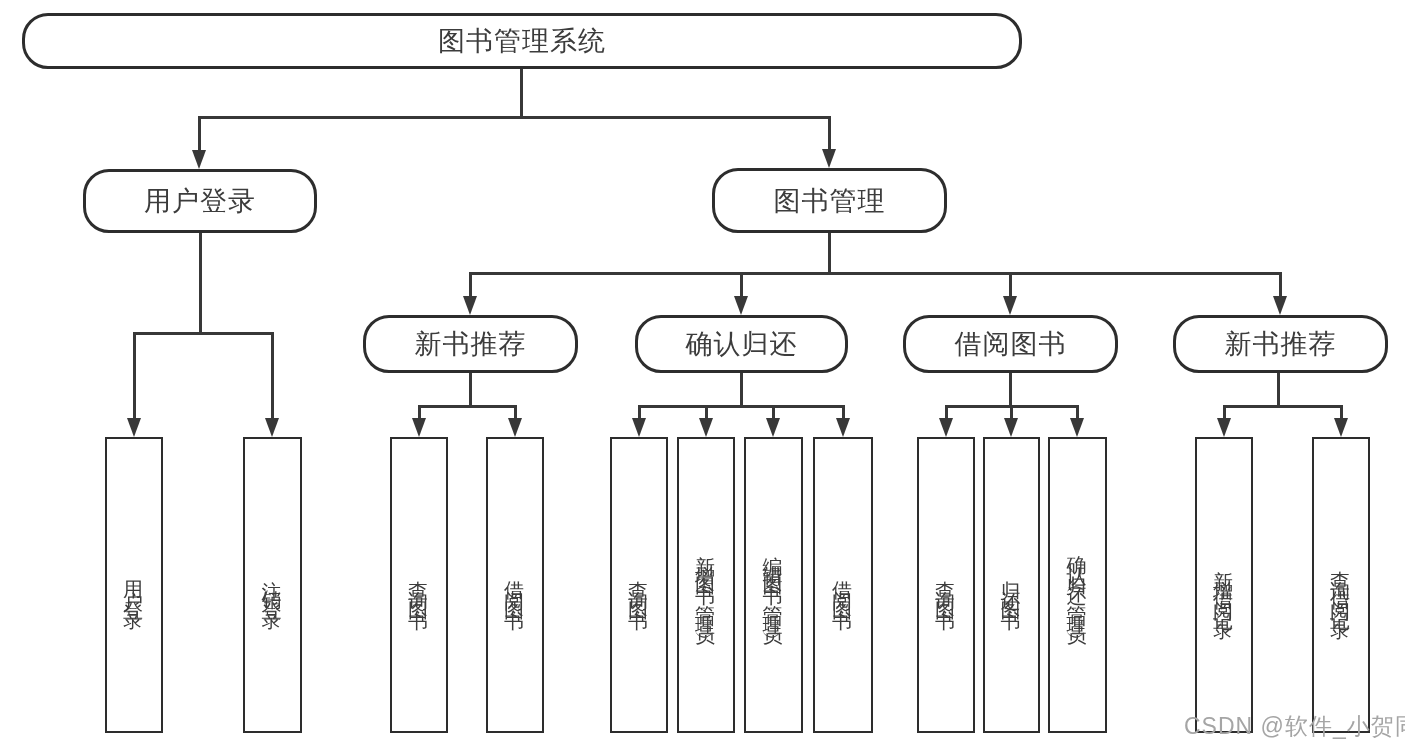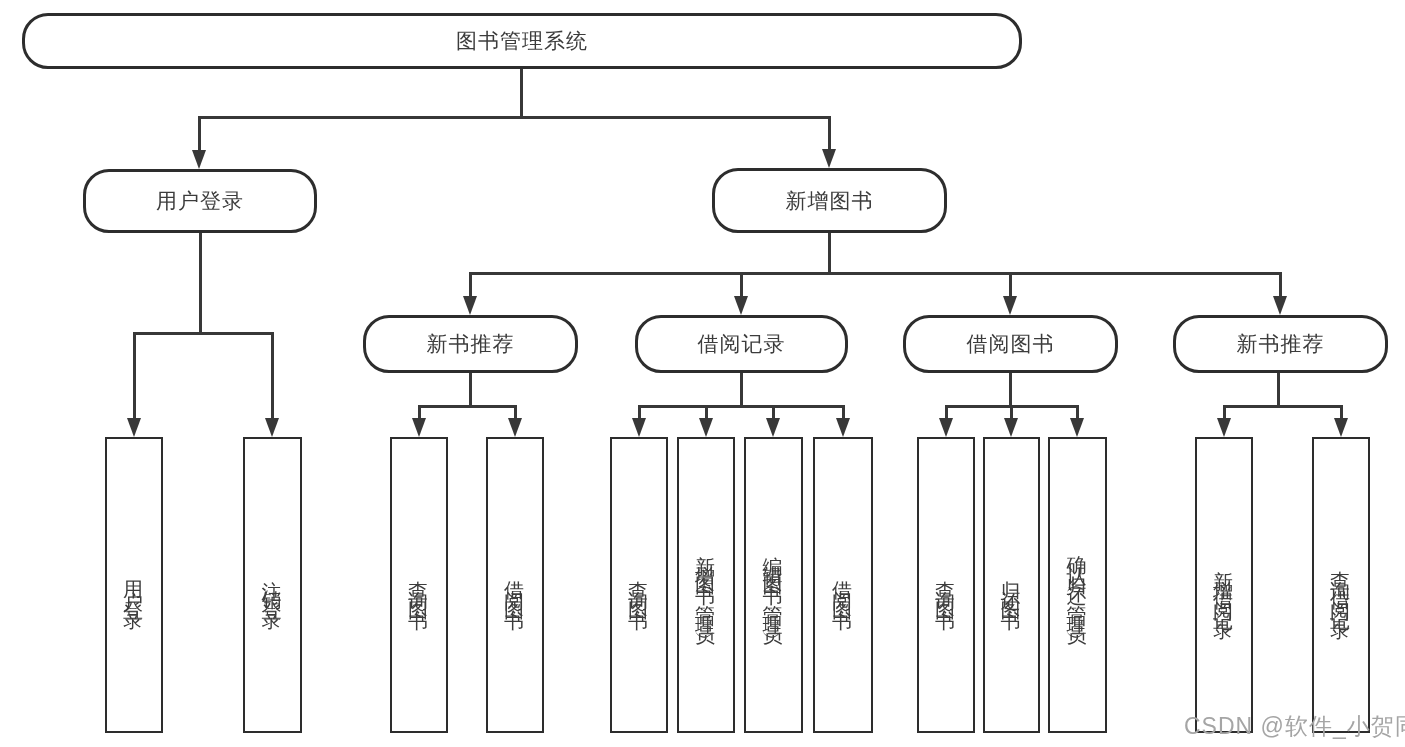--- a/index.html
+++ b/index.html
@@ -5,21 +5,21 @@
   html,body{margin:0;padding:0;background:#ffffff;}
   #stage{
     position:relative;width:1405px;height:747px;background:#ffffff;overflow:hidden;
     font-family:"Liberation Sans","DejaVu Sans",sans-serif;color:#3c3c3c;
   }
   .box{
     position:absolute;box-sizing:border-box;background:#ffffff;
     border:3px solid #2d2d2d;display:flex;align-items:center;justify-content:center;
     z-index:2;
   }
-  .hbox{font-size:21px;letter-spacing:1px;font-weight:400;border-radius:26px;}
+  .hbox{font-size:27px;letter-spacing:1px;font-weight:400;border-radius:26px;}
   .vbox{
     border-width:2px;writing-mode:vertical-rl;font-size:20px;letter-spacing:10px;
     white-space:nowrap;z-index:2;
   }
   .vline{position:absolute;background:#383838;width:3px;z-index:1;}
   .hline{position:absolute;background:#383838;height:3px;z-index:1;}
   .arrow{
     position:absolute;width:0;height:0;z-index:1;
     border-left:7px solid transparent;border-right:7px solid transparent;
     border-top:19px solid #383838;
@@ -85,24 +85,24 @@
       <div class="arrow" style="left: 939px; top: 418px;"></div>
       <div class="arrow" style="left: 1004px; top: 418px;"></div>
       <div class="arrow" style="left: 1070px; top: 418px;"></div>
       <div class="arrow" style="left: 1217px; top: 418px;"></div>
       <div class="arrow" style="left: 1334px; top: 418px;"></div>
     </div>
 
   <div class="box hbox" style="left:22px;top:13px;width:1000px;height:56px;">图书管理系统</div>
 
   <div class="box hbox" style="left:83px;top:169px;width:234px;height:64px;">用户登录</div>
-  <div class="box hbox" style="left:712px;top:168px;width:235px;height:65px;">新增图书</div>
+  <div class="box hbox" style="left:712px;top:168px;width:235px;height:65px;">图书管理</div>
 
   <div class="box hbox" style="left:363px;top:315px;width:215px;height:58px;">新书推荐</div>
-  <div class="box hbox" style="left:635px;top:315px;width:213px;height:58px;">借阅记录</div>
+  <div class="box hbox" style="left:635px;top:315px;width:213px;height:58px;">确认归还</div>
   <div class="box hbox" style="left:903px;top:315px;width:215px;height:58px;">借阅图书</div>
   <div class="box hbox" style="left:1173px;top:315px;width:215px;height:58px;">新书推荐</div>
 
   <div class="box vbox" style="left:105px;top:437px;width:58px;height:296px;">用户登录</div>
   <div class="box vbox" style="left:243px;top:437px;width:59px;height:296px;">注销登录</div>
 
   <div class="box vbox" style="left:390px;top:437px;width:58px;height:296px;">查询图书</div>
   <div class="box vbox" style="left:486px;top:437px;width:58px;height:296px;">借阅图书</div>
 
   <div class="box vbox" style="left:610px;top:437px;width:58px;height:296px;">查询图书</div>

